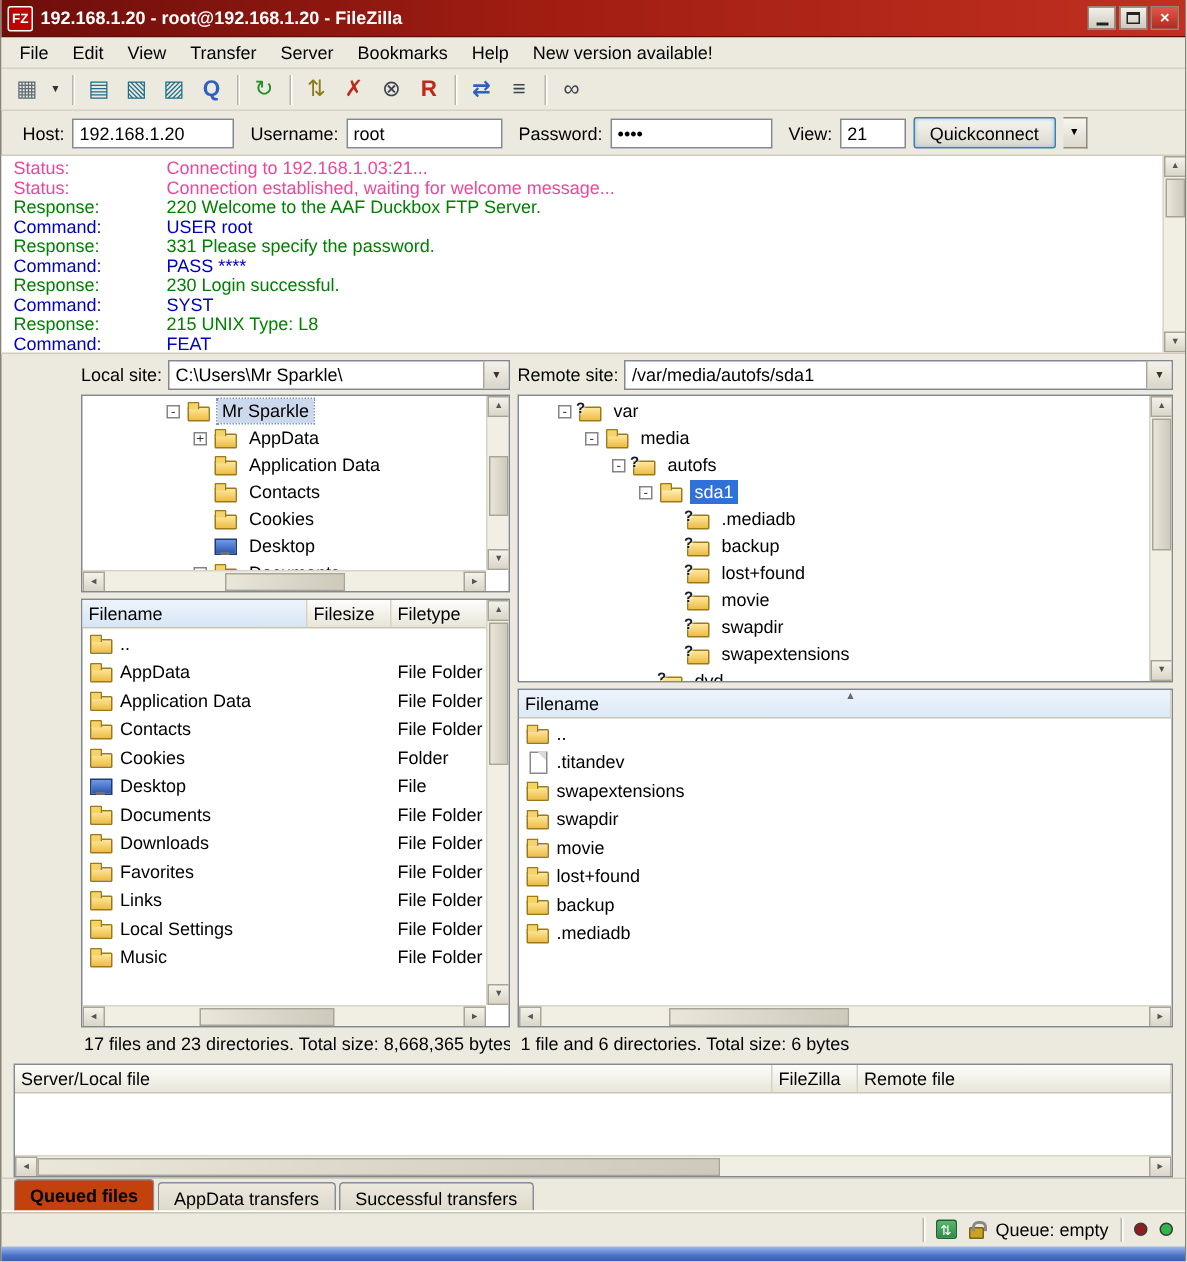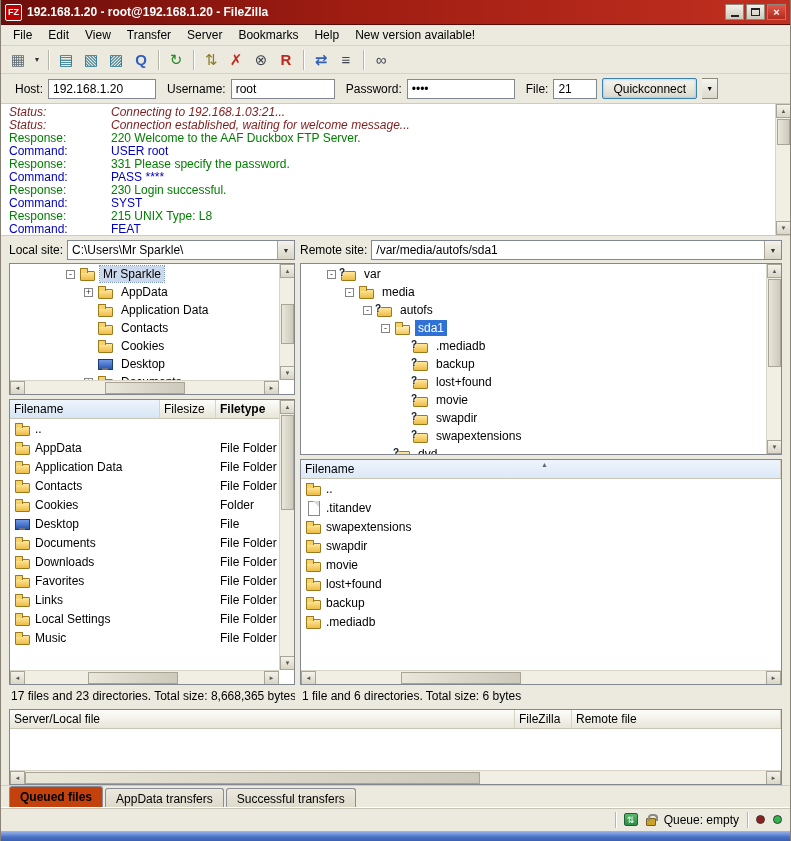--- a/index.html
+++ b/index.html
@@ -48,35 +48,35 @@
   .qc-btn { height: 21px; padding: 0 10px; font: 12px "Liberation Sans", sans-serif;
             background: linear-gradient(#f6f5f0,#dcd9cc); border: 1px solid #3c7fb1; box-shadow: inset 0 0 3px #8fc0ea; border-radius: 2px; text-align: center; }
   .qc-drop { width: 16px; height: 21px; background: linear-gradient(#f6f5f0,#dcd9cc); border: 1px solid #8d897d;
              border-left: none; font-size: 7px; display: flex; align-items: center; justify-content: center; }
 
   
   .log-wrap { flex: 0 0 132px; margin: 0; border-bottom: 1px solid #cfccbe; background: #fff; position: relative; overflow: hidden; }
   .log-lines { padding: 2px 18px 0 0; overflow: hidden; height: 100%; }
   .log-line { display: flex; height: 13px; line-height: 13px; white-space: nowrap; }
   .log-label { flex: 0 0 110px; padding-left: 8px; }
-  .status { color: #7f1d1d; font-style: italic; } .response { color: var(--log_response); } .command { color: var(--log_command); }
+  .status { color: #ec4899; } .response { color: var(--log_response); } .command { color: var(--log_command); }
 
   
   .vsb { position: absolute; top: 0; right: 0; width: 15px; bottom: 0; background: #f1efe4; border-left: 1px solid #d8d4c6; }
   .hsb { position: absolute; left: 0; right: 0; bottom: 0; height: 14px; background: #f1efe4; border-top: 1px solid #d8d4c6; }
   .sb-btn { position: absolute; width: 15px; height: 14px; background: linear-gradient(#f4f2ea,#d9d5c7);
             border: 1px solid #a8a496; color: #555; font-size: 6px; display: flex; align-items: center; justify-content: center; }
   .vsb .up { top: 0; left: 0; } .vsb .down { bottom: 0; left: 0; }
   .hsb .left { left: 0; top: 0; height: 14px; } .hsb .right { right: 0; top: 0; height: 14px; }
   .sb-thumb { position: absolute; background: linear-gradient(90deg,#e9e6da,#cdc9bb); border: 1px solid #a8a496; }
   .vsb .sb-thumb { left: 1px; width: 13px; }
   .hsb .sb-thumb { top: 1px; height: 12px; }
 
   
-  .panes { flex: 1 1 auto; display: flex; gap: 5px; padding: 3px 8px 0 8px; min-height: 0; }
+  .panes { flex: 1 1 auto; display: flex; gap: 5px; padding: 3px 8px 0 8px; min-height: 0; margin-left: 45px; }
   .pane { display: flex; flex-direction: column; min-width: 0; }
   .pane.local { flex: 0 0 286px; }
   .pane.remote { flex: 1 1 auto; }
   .site-bar { flex: 0 0 22px; display: flex; align-items: center; gap: 4px; }
   .site-bar .lbl { white-space: nowrap; }
   .combo { flex: 1; height: 20px; background: #fff; border: 1px solid #828790; position: relative;
            padding: 2px 20px 0 4px; white-space: nowrap; overflow: hidden; }
   .combo .arrow { position: absolute; right: 0; top: 0; bottom: 0; width: 17px; background: linear-gradient(#f4f2ea,#d9d5c7);
                   border-left: 1px solid #a8a496; display: flex; align-items: center; justify-content: center; font-size: 7px; color: #333; }
 
@@ -112,21 +112,21 @@
       background: #fff; border: 1px solid #8a8a8a; }
   .ic.file::after { content: ""; position: absolute; right: 4px; top: 1px; border: 3px solid #d9d9d9;
       border-left-color: transparent; border-bottom-color: transparent; }
 
   
   .list-box { background: #fff; border: 1px solid #828790; position: relative; overflow: hidden; margin-top: 4px; flex: 1 1 auto; min-height: 0; }
   .list-header { display: flex; height: 19px; background: linear-gradient(#fdfdfb,#e8e5d8); border-bottom: 1px solid #c9c5b4; position: relative; }
   .hcell { padding: 2px 4px; border-right: 1px solid #d8d4c4; white-space: nowrap; overflow: hidden; }
   .local .list-header .hcell:nth-child(1) { flex: 0 0 150px; background: linear-gradient(#eef4fc,#d6e5f5); }
   .local .list-header .hcell:nth-child(2) { flex: 0 0 56px; }
-  .local .list-header .hcell:nth-child(3) { flex: 1; font-weight: bold; }
+  .local .list-header .hcell:nth-child(3) { flex: 1; }
   .remote .list-header .hcell { flex: 1; background: linear-gradient(#eef4fc,#dce9f7); }
   .sort-arrow { position: absolute; left: 50%; top: 1px; font-size: 7px; color: #667; }
   .list-rows { overflow: hidden; }
   .local .list-rows { padding-right: 16px; }
   .file-row { display: flex; align-items: center; height: 19px; white-space: nowrap; }
   .cell { padding: 0 4px; overflow: hidden; white-space: nowrap; display: flex; align-items: center; }
   .local .file-row .cell.name { flex: 0 0 150px; }
   .local .file-row .cell.size { flex: 0 0 56px; justify-content: flex-end; }
   .local .file-row .cell.type { flex: 1; }
   .remote .file-row .cell.name { flex: 1; }
@@ -245,21 +245,21 @@
       </div>
   </div>
 
   <div class="quickbar">
     <label>Host:</label>
     <input class="qc-host" type="text" value="192.168.1.20" style="">
     <label>Username:</label>
     <input class="qc-user" type="text" value="root" style="">
     <label>Password:</label>
     <input class="qc-pass" type="text" value="••••" style="">
-    <label>File:</label>
+    <label>View:</label>
     <input class="qc-port" type="text" value="21" style="">
     <button class="qc-btn">Quickconnect</button>
     <div class="qc-drop">▼</div>
   </div>
 
   <div class="log-wrap">
     <div class="log-lines">
 
         <div class="log-line">
           <span class="log-label status">Status:</span>

